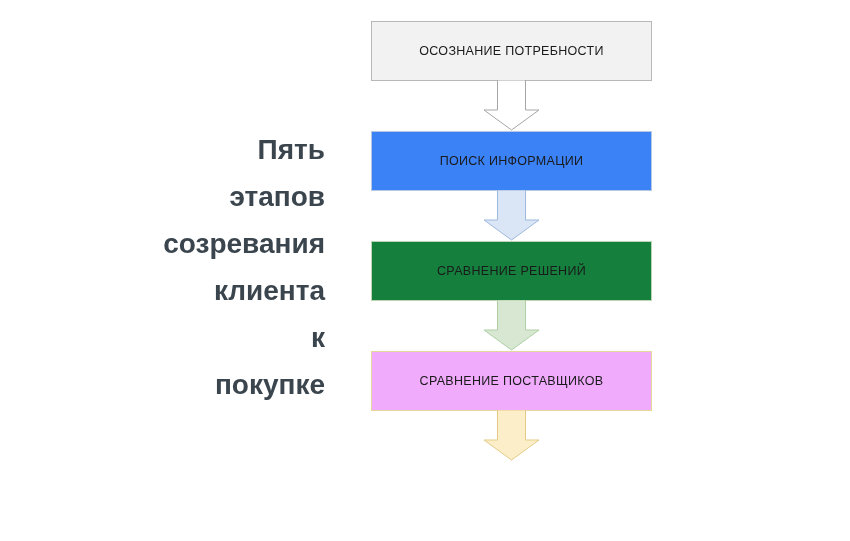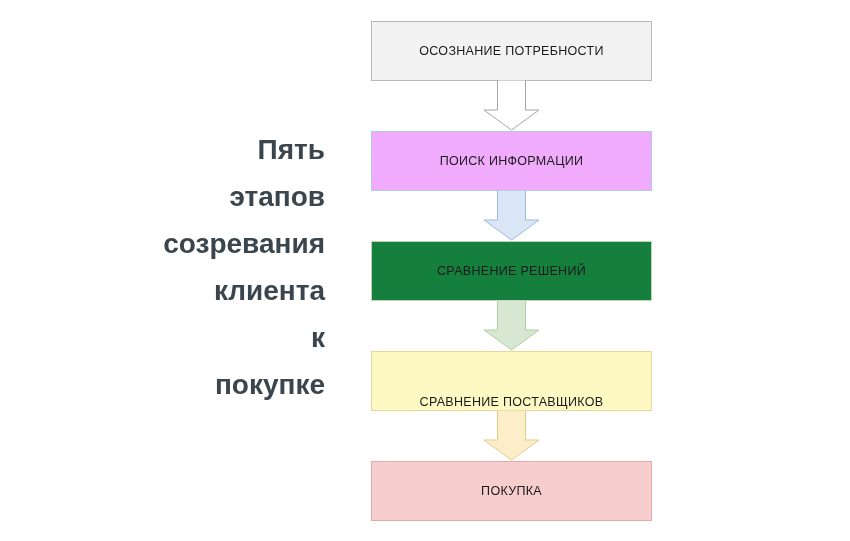--- a/index.html
+++ b/index.html
@@ -92,45 +92,42 @@
 
     <div class="node" style="background: rgb(242, 242, 242); border-color: rgb(184, 184, 184);">
       <span class="node-label">Осознание потребности</span>
     </div>
     <div class="connector">
       <svg width="281" height="52" viewBox="0 0 281 52">
         <polygon points="126.5,0 154.5,0 154.5,30 168,30 140.5,50 113,30 126.5,30" fill="#ffffff" stroke="#a6a6a6" stroke-width="1"></polygon>
       </svg>
     </div>
 
-    <div class="node" style="background: #f0abfc; border-color: rgb(182, 201, 228);">
+    <div class="node" style="background: #3b82f6; border-color: rgb(182, 201, 228);">
       <span class="node-label">Поиск информации</span>
     </div>
     <div class="connector">
       <svg width="281" height="52" viewBox="0 0 281 52">
         <polygon points="126.5,0 154.5,0 154.5,30 168,30 140.5,50 113,30 126.5,30" fill="#dae5f5" stroke="#9db9dd" stroke-width="1"></polygon>
       </svg>
     </div>
 
     <div class="node" style="background: #15803d; border-color: rgb(188, 214, 180);">
       <span class="node-label">Сравнение решений</span>
     </div>
     <div class="connector">
       <svg width="281" height="52" viewBox="0 0 281 52">
         <polygon points="126.5,0 154.5,0 154.5,30 168,30 140.5,50 113,30 126.5,30" fill="#d7e7d2" stroke="#aecfa4" stroke-width="1"></polygon>
       </svg>
     </div>
 
-    <div class="node" style="background: #fef9c3; border-color: rgb(232, 215, 154); align-items: flex-end;">
+    <div class="node" style="background: #f0abfc; border-color: rgb(232, 215, 154);">
       <span class="node-label">Сравнение поставщиков</span>
     </div>
     <div class="connector">
       <svg width="281" height="52" viewBox="0 0 281 52">
         <polygon points="126.5,0 154.5,0 154.5,30 168,30 140.5,50 113,30 126.5,30" fill="#fceec9" stroke="#e3cb86" stroke-width="1"></polygon>
       </svg>
     </div>
 
-    <div class="node" style="background: rgb(247, 205, 205); border-color: rgb(227, 168, 168);">
-      <span class="node-label">Покупка</span>
-    </div>
 
   </div>
 </div>
 
 </body></html>

